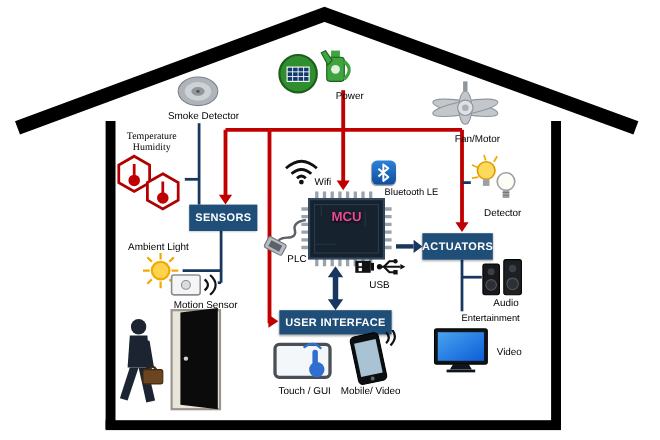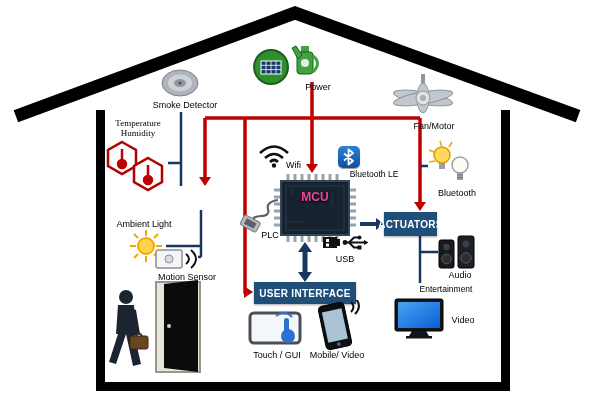--- a/index.html
+++ b/index.html
@@ -80,20 +80,21 @@
       <polygon points="44,18 58,26 58,42 44,50 30,42 30,26"></polygon>
     </g>
     <g stroke="#c00000" stroke-width="2.5" fill="#c00000">
       <line x1="18" y1="9" x2="18" y2="21"></line>
         <circle cx="18" cy="24" r="4"></circle>
       <line x1="44" y1="25" x2="44" y2="37"></line>
         <circle cx="44" cy="40" r="4"></circle>
     </g>
   </svg>
 
+  <div class="nodebox" style="left:172px;top:186px;width:62px;height:24px">SENSORS</div>
 
   <div class="lbl" style="left:106px;top:219px;width:76px">Ambient Light</div>
   <svg class="icon" style="left:126px;top:228px" width="40" height="36">
     <g stroke="#f2a900" stroke-width="2">
       <path d="M20 2 V8 M20 28 V34 M4 18 H10 M30 18 H36 M8 6 L12 10 M28 26 L32 30 M32 6 L28 10 M12 26 L8 30"></path>
     </g>
     <circle cx="20" cy="18" r="8" fill="#ffd34d" stroke="#f2a900" stroke-width="2"></circle>
   </svg>
 
   <svg class="icon" style="left:154px;top:242px" width="44" height="30">
@@ -225,23 +226,23 @@
   <svg class="icon" style="left:428px;top:140px" width="46" height="46">
     <g stroke="#f2a900" stroke-width="1.6">
       <path d="M12 1 L13.5 6 M1 10 L6 12 M24 2 L21 7 M1 22 L7 21"></path>
     </g>
     <circle cx="14" cy="15" r="8" fill="#ffd95e" stroke="#d99e00" stroke-width="1.5"></circle>
     <rect x="11" y="23" width="6" height="6" fill="#9aa0a6"></rect>
     <circle cx="32" cy="25" r="8" fill="#fdfdf6" stroke="#a0a0a0" stroke-width="1.5"></circle>
     <rect x="29" y="33" width="6" height="7" fill="#9aa0a6"></rect>
     <path d="M29 35 h6 M29 37.5 h6" stroke="#777" stroke-width="1"></path>
   </svg>
-  <div class="lbl" style="left:434px;top:188px;width:46px">Bluetooth</div>
-
-  <div class="nodebox" style="left:384px;top:212px;width:53px;height:24px">ACTUATORS</div>
+  <div class="lbl" style="left:434px;top:188px;width:46px">Detector</div>
+
+  <div class="nodebox" style="left:384px;top:212px;width:64px;height:24px">ACTUATORS</div>
 
   <svg class="icon" style="left:438px;top:234px" width="38" height="36">
     <rect x="1" y="6" width="15" height="28" rx="2" fill="#17191c" stroke="#000"></rect>
     <circle cx="8.5" cy="13" r="3.2" fill="#3a3f45"></circle>
     <circle cx="8.5" cy="25" r="4.8" fill="#2c3036" stroke="#555"></circle>
     <rect x="20" y="2" width="16" height="32" rx="2" fill="#1d2023" stroke="#000"></rect>
     <circle cx="28" cy="10" r="3.4" fill="#3a3f45"></circle>
     <circle cx="28" cy="24" r="5.2" fill="#2c3036" stroke="#555"></circle>
   </svg>
   <div class="lbl" style="left:442px;top:270px;width:36px">Audio</div>

